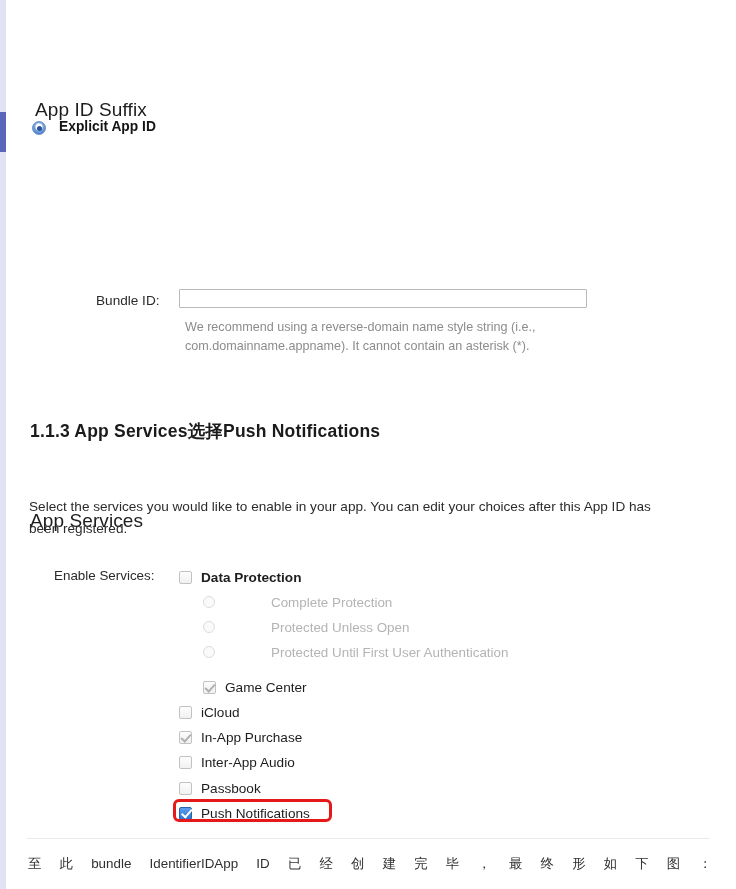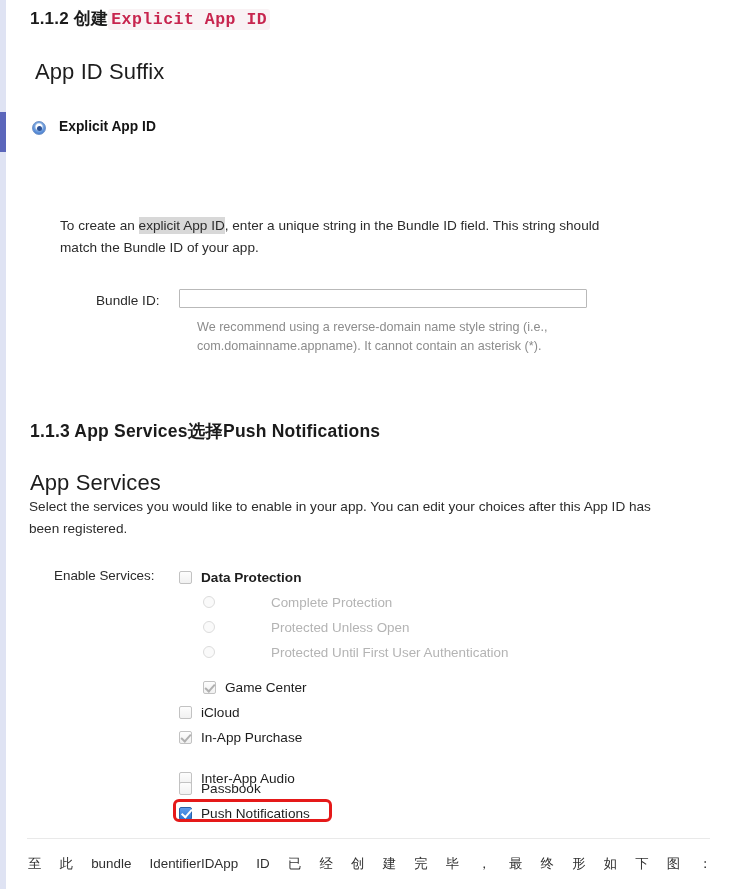--- a/index.html
+++ b/index.html
@@ -53,24 +53,25 @@
     background: #f9f2f4;
     padding: 1px 3px;
     border-radius: 3px;
     font-size: 16.5px;
     font-weight: bold;
     letter-spacing: .5px;
   }
 
   
   .panel-title {
-    font-size: 22px;
+    font-size: 19px;
     color: #1d1d1d;
     font-weight: normal;
     letter-spacing: .1px;
+    margin-top: 40px;
   }
   #t-appidsuffix { position: absolute; left: 35px; top: 59px; }
   #t-appservices { position: absolute; left: 30px; top: 470px; }
 
   .body-text {
     font-size: 13.6px;
     line-height: 21.5px;
     color: #2c2c2c;
   }
 
@@ -107,21 +108,20 @@
     color: #222;
     outline: none;
     border-radius: 1px;
   }
   #bundle-hint {
     position: absolute; left: 185px; top: 318px;
     width: 460px;
     font-size: 12.6px;
     line-height: 19px;
     color: #8c8c8c;
-    margin-left: 12px;
   }
 
   
   #p-appservices-desc {
     position: absolute; left: 29px; top: 496px; width: 625px;
   }
 
   #enable-label {
     position: absolute; left: 54px; top: 568px;
     font-size: 13.4px; color: #2b2b2b;
@@ -252,32 +252,27 @@
 </style>
 </head>
 <body>
 
 <div id="left-rail">
   <div id="left-rail-segment"></div>
 </div>
 
 <div id="page">
 
-  <div class="doc-h" id="h-112">
-    <span>1.1.2</span>
-    <span>创建</span><span class="code-chip">Explicit App ID</span>
-  </div>
 
   <div class="panel-title" id="t-appidsuffix">App ID Suffix</div>
 
   <div id="explicit-radio"></div>
   <div id="p-explicit-label">Explicit App ID</div>
 
 
-  <div class="body-text" id="p-create-desc"><span>To create an </span><span class="hl">explicit App ID</span><span>, enter a unique string in the Bundle ID field. This string should match the Bundle ID of your app.</span></div>
 
   <div id="bundle-row">
     <div id="bundle-label">Bundle ID:</div>
     <input id="bundle-input" type="text" placeholder="" style="">
   </div>
   <div id="bundle-hint">We recommend using a reverse-domain name style string (i.e., com.domainname.appname). It cannot contain an asterisk (*).</div>
 
   <div class="doc-h" id="h-113">
     <span>1.1.3</span>
     <span>App Services选择Push Notifications</span>
@@ -298,21 +293,21 @@
         <span class="lbl">Game Center</span>
       </div>
       <div class="chk-row" style="top: 703px; text-align: right;">
         <span class="cbox"></span>
         <span class="lbl">iCloud</span>
       </div>
       <div class="chk-row" style="top: 728px;">
         <span class="cbox checked-grey"></span>
         <span class="lbl">In-App Purchase</span>
       </div>
-      <div class="chk-row" style="top: 769px; text-align: right;">
+      <div class="chk-row" style="top: 753px; text-align: right;">
         <span class="cbox"></span>
         <span class="lbl">Inter-App Audio</span>
       </div>
       <div class="chk-row" style="top: 779px;">
         <span class="cbox"></span>
         <span class="lbl">Passbook</span>
       </div>
       <div class="chk-row" style="top: 804px;">
         <span class="cbox checked-blue"></span>
         <span class="lbl">Push Notifications</span>

